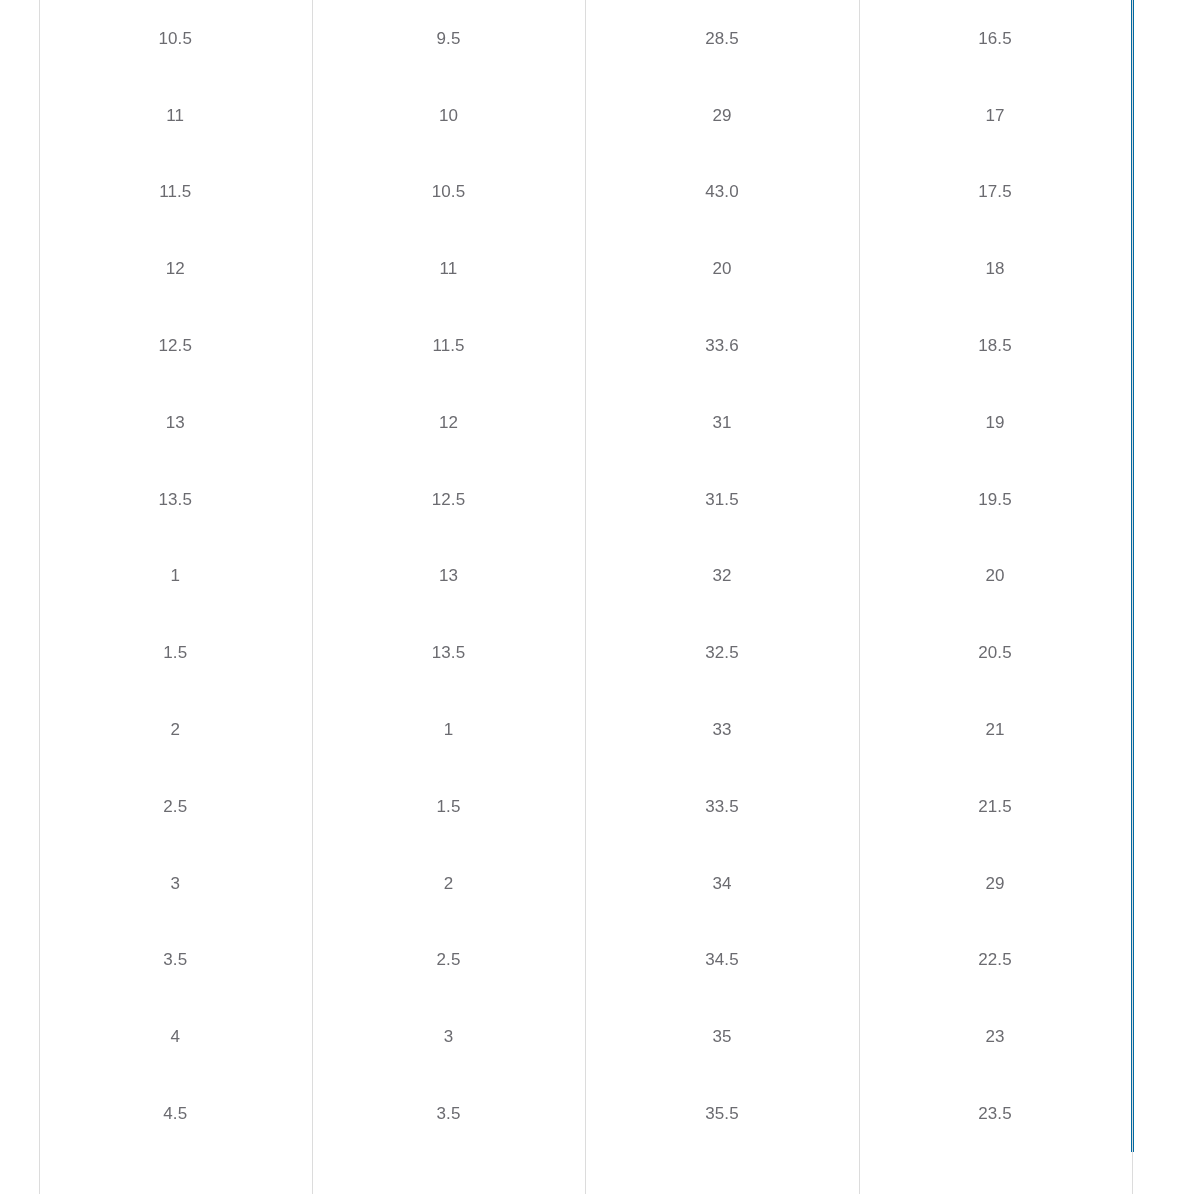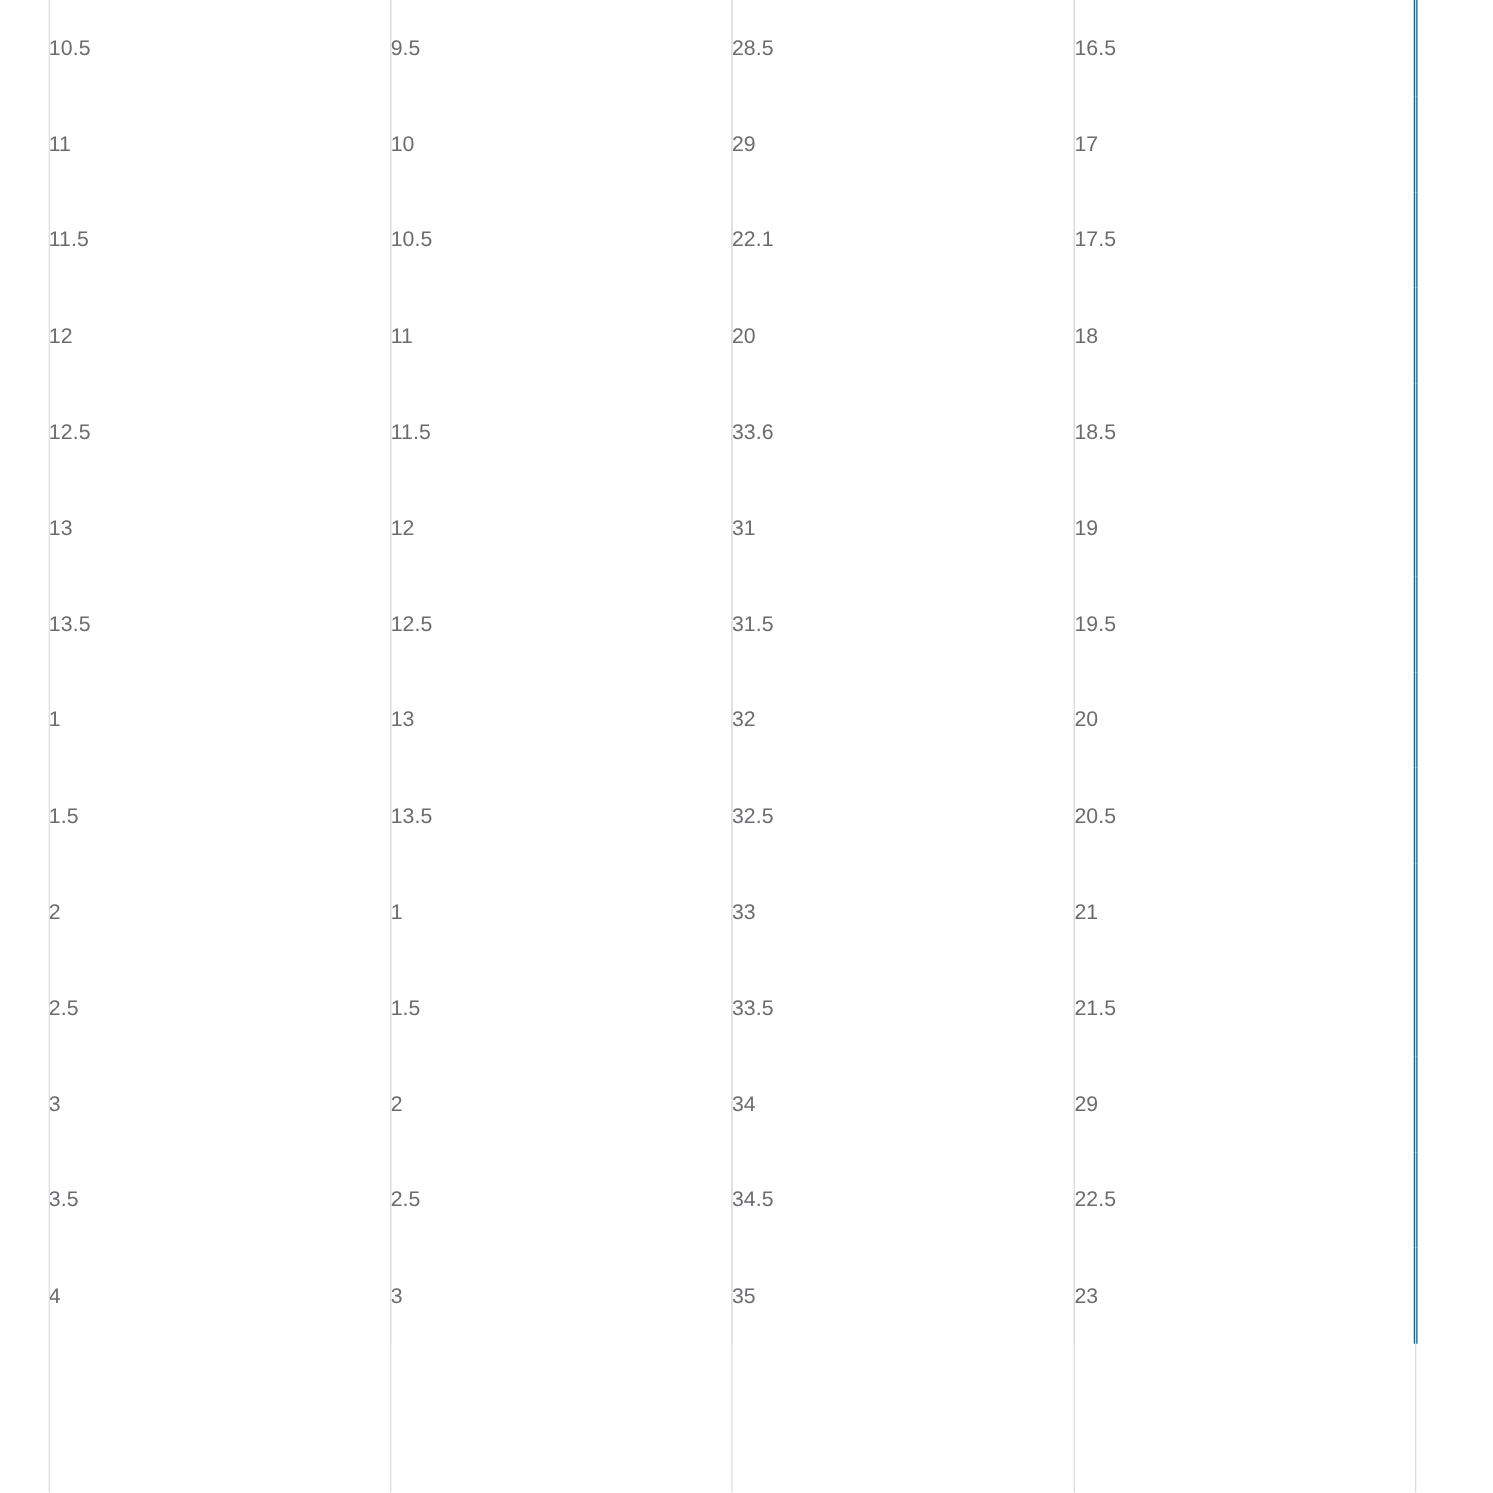--- a/index.html
+++ b/index.html
@@ -43,21 +43,21 @@
   }
 
   .size-table col.c1 { width: 273px; }
   .size-table col.c2 { width: 273px; }
   .size-table col.c3 { width: 274px; }
   .size-table col.c4 { width: 273px; }
 
   .size-table td {
     height: 76.8px;
     padding: 0;
-    text-align: left;
+    text-align: center;
     vertical-align: middle;
     font-size: 17px;
     line-height: 1;
     color: #6b6b70;
     font-weight: 400;
     letter-spacing: 0.1px;
     border: 0;
     border-right: 1px solid #dcdcdc;
     background: transparent;
   }
@@ -102,21 +102,21 @@
           </tr>
           <tr>
             <td>11</td>
             <td>10</td>
             <td>29</td>
             <td>17</td>
           </tr>
           <tr>
             <td>11.5</td>
             <td>10.5</td>
-            <td>22.1</td>
+            <td>43.0</td>
             <td>17.5</td>
           </tr>
           <tr>
             <td>12</td>
             <td>11</td>
             <td>20</td>
             <td>18</td>
           </tr>
           <tr>
             <td>12.5</td>
@@ -170,20 +170,26 @@
             <td>3.5</td>
             <td>2.5</td>
             <td>34.5</td>
             <td>22.5</td>
           </tr>
           <tr>
             <td>4</td>
             <td>3</td>
             <td>35</td>
             <td>23</td>
+          </tr>
+          <tr>
+            <td>4.5</td>
+            <td>3.5</td>
+            <td>35.5</td>
+            <td>23.5</td>
           </tr>
         </tbody>
     </table>
 
     <div class="vrule v0"></div>
     <div class="vrule v1"></div>
     <div class="vrule v2"></div>
     <div class="vrule v3"></div>
     <div class="vrule v4"></div>
 

